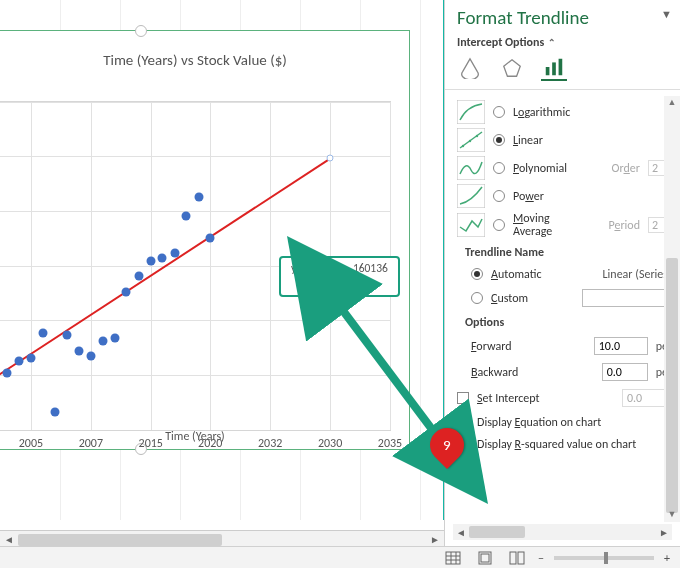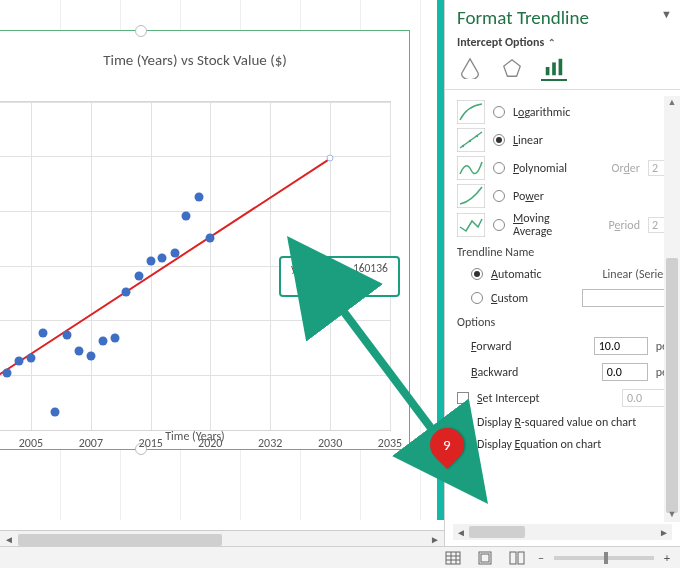--- a/index.html
+++ b/index.html
@@ -1,21 +1,21 @@
 <!DOCTYPE html>
 <html><head>
 <meta charset="utf-8">
 <style>
   * { box-sizing: border-box; font-family: "Segoe UI", Calibri, sans-serif; }
   body { margin: 0; width: 680px; height: 568px; background: #fff; overflow: hidden; position: relative; }
 
   
   .chart-wrap {
     position: absolute; left: 0; top: 0; width: 444px; height: 520px;
-    background: #fff; border-right: 7px solid #14b8a6;
+    background: #fff; border-right: 1px solid #14b8a6;
   }
   
   .sheet-cols span { position:absolute; top:0; bottom:0; width:0; border-left:1px solid #eee; }
   .chart-box {
     position: absolute; left: -20px; top: 30px; width: 430px; height: 420px;
     border: 1px solid #5bb27d; background: #fff;
   }
   .chart-title {
     text-align: center; font-size: 15px; color: #555; padding: 20px 0 6px;
   }
@@ -68,21 +68,21 @@
     padding:0 12px 8px 12px; font-size:12px; color:#333; overflow:hidden;
   }
   .scroll-body .row { display:flex; align-items:center; gap:8px; margin:4px 0; }
   .tl-icon { width:28px; height:24px; flex:none; }
   .radio { width:12px; height:12px; border:1px solid #888; border-radius:50%; position:relative; flex:none; }
   .radio.checked::after { content:""; position:absolute; inset:2px; background:#333; border-radius:50%; }
   .lbl u { text-decoration:underline; }
   .order-lbl { color:#aaa; margin-left:auto; font-size:12px; }
   .order-val { width:20px; border:1px solid #ddd; color:#aaa; padding:0 3px; font-size:12px; }
 
-  .section-h { font-weight:400; margin:8px 0 3px; font-size:12px; color:#444; }
+  .section-h { font-weight:700; margin:8px 8px 3px; font-size:12px; color:#444; }
   .opt-row { display:flex; align-items:center; gap:8px; margin:8px 0; padding-left:14px; }
   .chk { width:12px; height:12px; border:1px solid #888; position:relative; flex:none; background:#fff; }
   .chk.checked::after { content:"✓"; position:absolute; left:0; top:-3px; font-size:12px; color:#217346; }
   .txt-in { border:1px solid #bbb; height:18px; font-size:12px; padding:0 4px; }
   .dim { color:#aaa; border-color:#ddd; }
   .rt { margin-left:auto; }
   .unit { font-size:12px; color:#555; }
 
   .rp-scroll {
     position:absolute; top:96px; right:0; width:16px; bottom:46px; background:#f3f3f3;
@@ -315,25 +315,25 @@
     </div>
 
     <div class="opt-row" style="padding-left:0">
       <span class="chk"></span>
       <span class="lbl"><u>S</u>et Intercept</span>
       <input class="txt-in rt dim" style="width: 46px;" value="0.0">
     </div>
 
     <div class="opt-row" style="padding-left:0">
       <span class="chk checked"></span>
-      <span class="lbl">Display <u>R</u>-squared value on chart</span>
+      <span class="lbl">Display <u>E</u>quation on chart</span>
     </div>
     <div class="opt-row" style="padding-left:0">
       <span class="chk checked"></span>
-      <span class="lbl">Display <u>E</u>quation on chart</span>
+      <span class="lbl">Display <u>R</u>-squared value on chart</span>
     </div>
   </div>
 
   <div class="rp-scroll">
     <div class="arr" style="top:0">▲</div>
     <div class="thumb"></div>
     <div class="arr" style="bottom:0">▼</div>
   </div>
 
   <div class="hscroll2">

